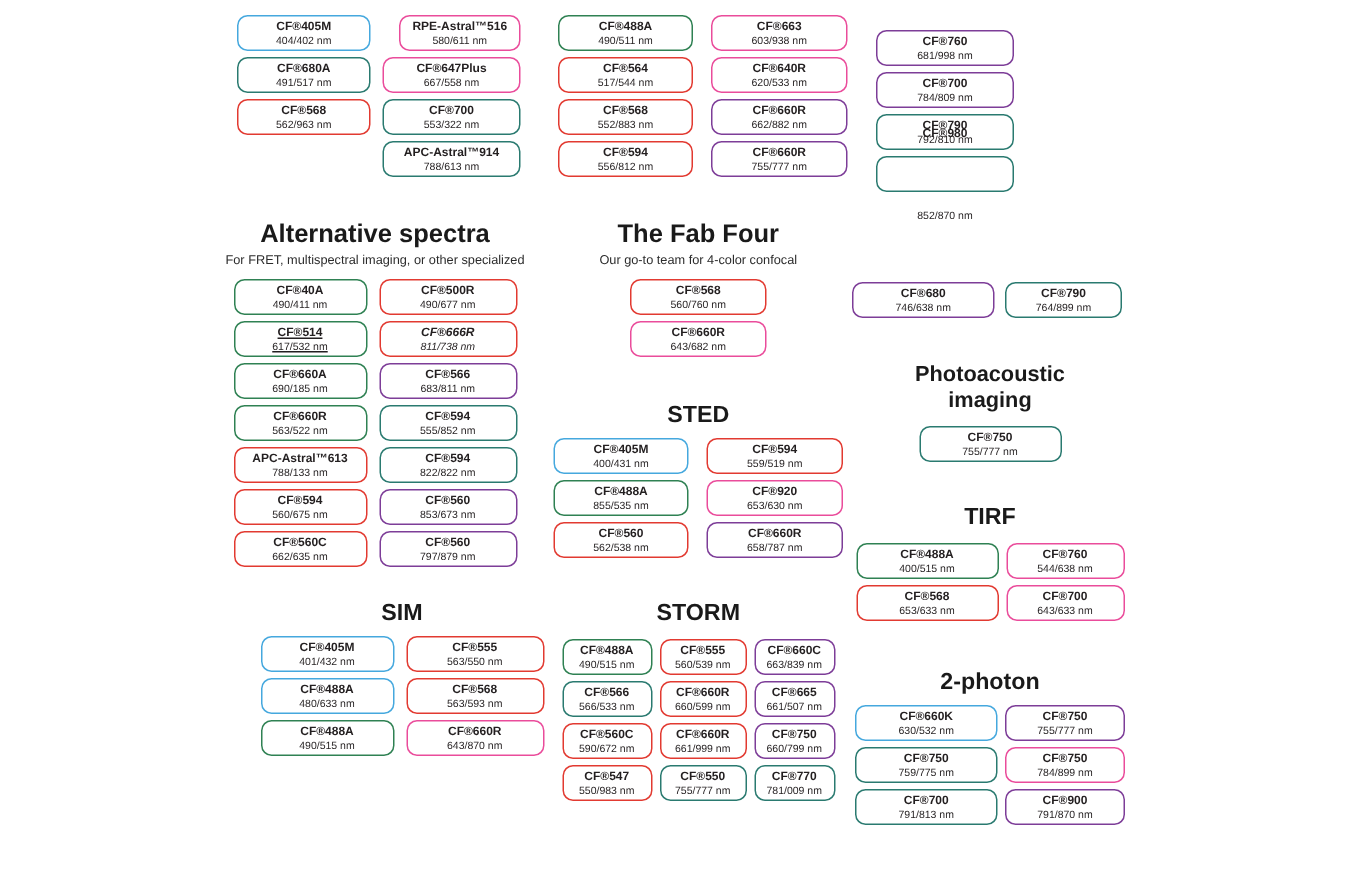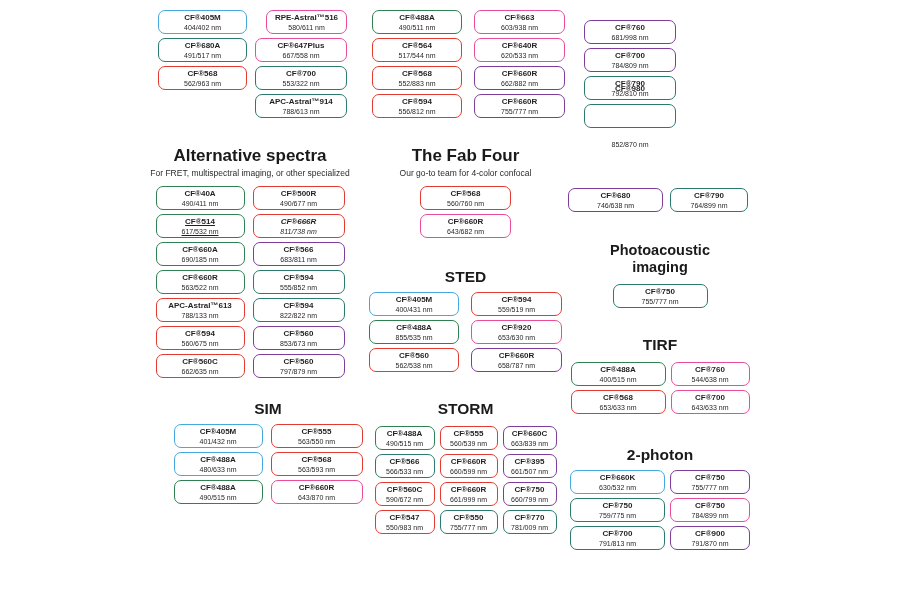--- a/index.html
+++ b/index.html
@@ -330,21 +330,21 @@
             <span class="dname">CF®550</span>
             <span class="dwave">755/777 nm</span>
           </div>
         </div>
       <div class="group w54">
           <div class="dye" style="border-color: rgb(125, 61, 152);">
             <span class="dname">CF®660C</span>
             <span class="dwave">663/839 nm</span>
           </div>
           <div class="dye" style="border-color: rgb(125, 61, 152);">
-            <span class="dname">CF®395</span>
+            <span class="dname">CF®665</span>
             <span class="dwave">661/507 nm</span>
           </div>
           <div class="dye" style="border-color: rgb(125, 61, 152);">
             <span class="dname">CF®750</span>
             <span class="dwave">660/799 nm</span>
           </div>
           <div class="dye" style="border-color: rgb(42, 122, 112);">
             <span class="dname">CF®770</span>
             <span class="dwave">781/009 nm</span>
           </div>

